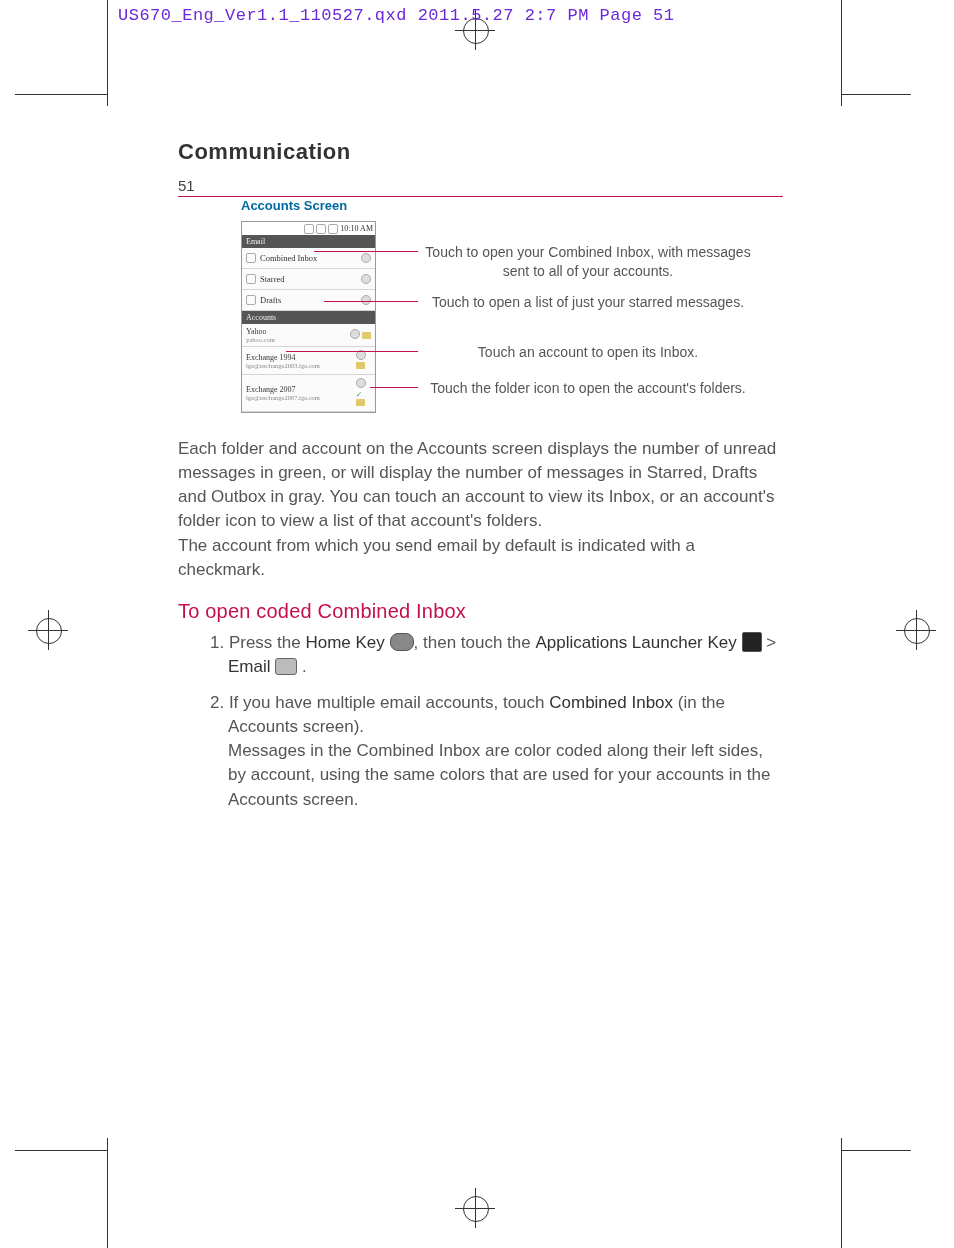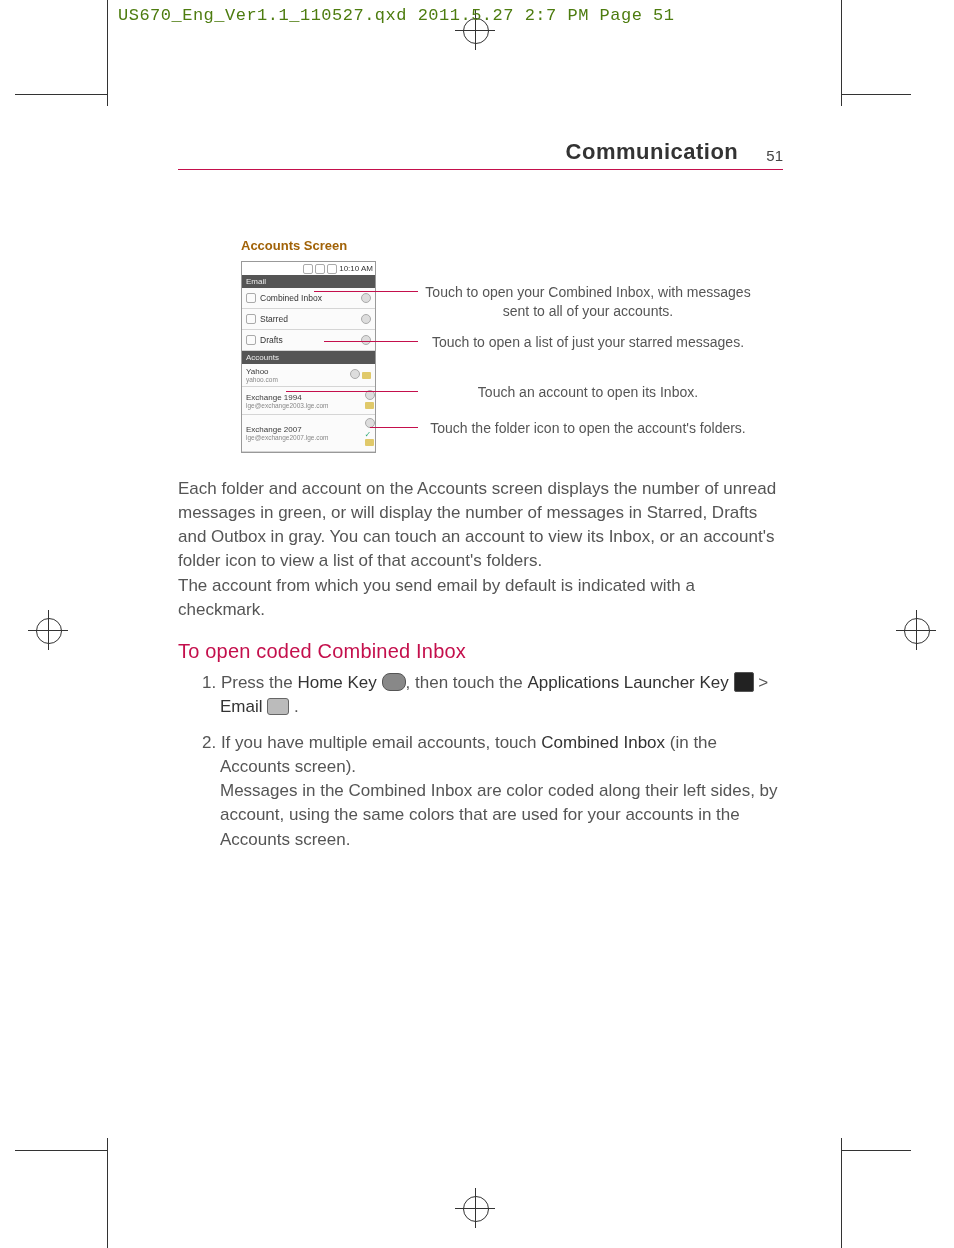--- a/index.html
+++ b/index.html
@@ -118,36 +118,37 @@
   .reg-bottom { left: 455px; top: 1188px; }
   .reg-left { left: 28px; top: 610px; }
 
   
   .file-header {
     position: absolute;
     left: 118px;
     top: 6px;
     font-family: "Courier New", monospace;
     font-size: 17px;
-    color: #4d7c0f;
+    color: #6d28d9;
     letter-spacing: 0.5px;
   }
 
   
   .chapter-row {
     position: absolute;
     left: 178px;
     top: 139px;
     width: 605px;
     border-bottom: 1.5px solid #c40f4c;
     display: flex;
     justify-content: flex-end;
     align-items: baseline;
     padding-bottom: 4px;
-    gap: 28px;
+    gap: 10px;
+    flex-direction: column;
   }
   .chapter-title {
     font-size: 22px;
     font-weight: 600;
     color: #333;
     letter-spacing: 0.5px;
   }
   .page-number {
     font-size: 15px;
     color: #444;
@@ -158,37 +159,36 @@
   
   .body {
     position: absolute;
     left: 178px;
     top: 198px;
     width: 605px;
   }
   .caption-title {
     font-size: 13px;
     font-weight: bold;
-    color: #a16207;
+    color: #0369a1;
     margin-left: 63px;
     margin-bottom: 8px;
-    margin-top: 40px;
   }
   .figure-row {
     display: flex;
     align-items: flex-start;
     margin-left: 63px;
     margin-bottom: 24px;
   }
   
   .phone {
     width: 133px;
     border: 1px solid #999;
     background: #fff;
-    font-family: Liberation Sans, sans-serif;
+    font-family: Liberation Serif, serif;
   }
   .ph-status {
     height: 13px;
     display: flex;
     justify-content: flex-end;
     align-items: center;
     font-size: 8px;
     gap: 2px;
     padding-right: 2px;
     color: #333;
@@ -267,21 +267,21 @@
     margin-bottom: 18px;
   }
   .h2 {
     color: #c40f4c;
     font-size: 20px;
     font-weight: 500;
     margin-bottom: 8px;
     letter-spacing: 0.2px;
   }
   .step-list {
-    margin-left: 24px;
+    margin-left: 32px;
   }
   .step {
     font-size: 17px;
     color: #555;
     line-height: 1.42;
     margin-bottom: 12px;
     text-indent: -18px;
     padding-left: 18px;
   }
   .b { color: #333; font-weight: 500; }

